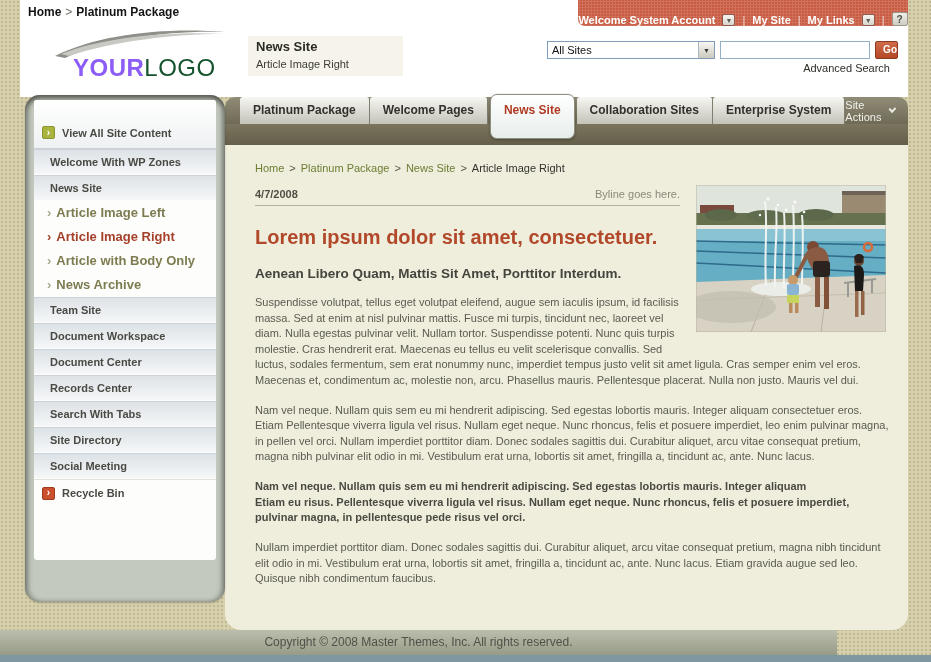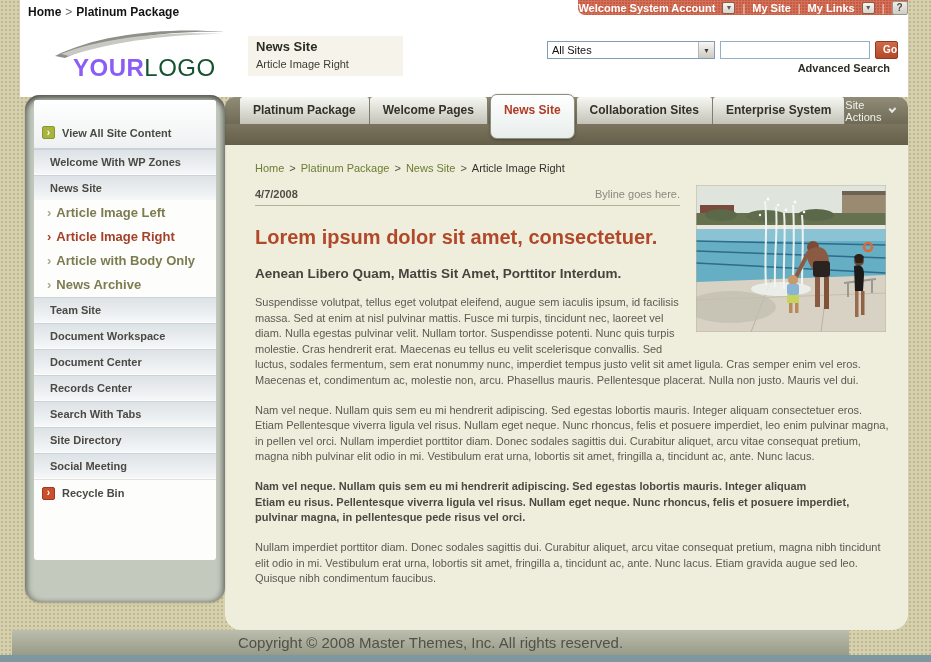--- a/index.html
+++ b/index.html
@@ -8,25 +8,25 @@
            background:#d6d0ad;
            background-image:radial-gradient(circle, rgba(150,140,95,.35) 1px, transparent 1.4px);
            background-size:4px 4px; }
 
   
   .header-white { position:absolute; left:20px; top:0; width:888px; height:97px; background:#fff; }
   .topbar-crumb { position:absolute; left:8px; top:5px; font-size:12px; font-weight:bold; color:#141414; }
   .topbar-crumb a { color:#141414; text-decoration:none; cursor:pointer; }
   .topbar-crumb .sep { color:#6e6e66; font-weight:normal; padding:0 4px; }
 
-  .welcome-box { position:absolute; left:558px; top:0; width:330px; height:15px;
+  .welcome-box { position:absolute; left:558px; top:0; width:330px; height:26px;
       background:#c75a40;
       background-image:radial-gradient(circle, rgba(255,255,255,.14) 1px, transparent 1.2px);
       background-size:3px 3px;
-      border-radius:0 0 7px 7px; display:flex; align-items:center; justify-content:center; gap:7px;
+      border-radius:0 0 7px 7px; display:flex; align-items:flex-end; justify-content:center; gap:7px;
       color:#fff; font-size:11px; font-weight:bold; }
   .welcome-box .wsep { color:#f2d9cf; font-weight:normal; }
   .welcome-box a { color:#fff; text-decoration:none; cursor:pointer; }
   .chip { display:inline-flex; align-items:center; justify-content:center; width:13px; height:12px;
       background:linear-gradient(#f6f5f1,#d8d5cc); border:1px solid #8d5a4a; border-radius:2px;
       font-size:7px; color:#5c5c52; cursor:pointer; }
   .help-chip { width:16px; height:14px; font-size:10px; font-weight:bold; color:#4c4c44;
       background:linear-gradient(#efeee9,#cfccc2); border:1px solid #9a978c; border-radius:2px; cursor:pointer; }
 
   .logo { position:absolute; left:33px; top:30px; width:180px; height:52px; cursor:pointer; }
@@ -46,21 +46,21 @@
   .search-select .sel-btn { width:16px; height:16px; background:linear-gradient(#f8f7f4,#cdcabe);
       border-left:1px solid #aab8c4; display:flex; align-items:center; justify-content:center;
       font-size:7px; color:#3a3a3a; }
   .search-input { position:absolute; left:700px; top:41px; width:150px; height:18px;
       border:1px solid #93afc4; background:#fff; font-size:11px; padding:0 3px; color:#222;
       font-family:"Liberation Sans", sans-serif; }
   .go-btn { position:absolute; left:855px; top:41px; width:23px; height:18px;
       background:linear-gradient(#cf6a48,#b5492a); border:1px solid #8d3a20; border-radius:2px;
       color:#fff; font-size:10px; font-weight:bold; text-align:right; line-height:16px; cursor:pointer; }
   .advanced { position:absolute; left:700px; top:62px; width:170px; text-align:right;
-      font-size:11px; color:#2e2e28; cursor:pointer; text-decoration:none;font-weight:bold; }
+      font-size:11px; color:#2e2e28; cursor:pointer; text-decoration:none; }
 
   
   .tabstrip { position:absolute; left:225px; top:97px; width:683px; height:27px;
       background:linear-gradient(#908c77,#6e6a55); border-radius:10px 10px 0 0;
       display:flex; align-items:flex-start; padding-left:15px; z-index:2; }
   .tab { height:27px; line-height:27px; padding:0 13px; font-size:12px; font-weight:bold; color:#32322b;
       background:linear-gradient(#f7f7f3,#c3c3b8); border-right:1px solid #7e7e71;
       border-radius:3px 3px 0 0; cursor:pointer; white-space:nowrap; }
   .tab.active { position:relative; z-index:4; margin:-3px 2px 0; height:45px; line-height:31px;
       border:1px solid #8e8e80; border-radius:7px; color:#b03b24;
@@ -112,21 +112,21 @@
   .date { font-size:11px; font-weight:bold; color:#514f45; }
   .byline { font-size:11px; color:#8b897b; }
   h1.article-title { margin-top:20px; font-size:20px; font-weight:bold; color:#b2482a; }
   h2.article-sub { margin-top:17px; font-size:13.5px; font-weight:bold; color:#45453e; }
   .content p { margin-top:14px; font-size:11px; line-height:1.42; color:#5a5a50; }
   .content p.strong { font-weight:bold; color:#4a4a42; white-space:pre-line; }
 
   
   .footer { position:absolute; left:0; top:630px; width:837px; height:25px;
       background:linear-gradient(#bbbeac,#979b87); text-align:center; line-height:25px;
-      font-size:15px; color:#51514a;margin-left:12px; }
+      font-size:12px; color:#51514a; }
   .footer-strip { position:absolute; left:0; top:655px; width:931px; height:7px; background:#7e98a2; }
 </style>
 </head>
 <body>
 
 <div id="stage">
 
   <div class="header-white">
 
     <div class="topbar-crumb">

